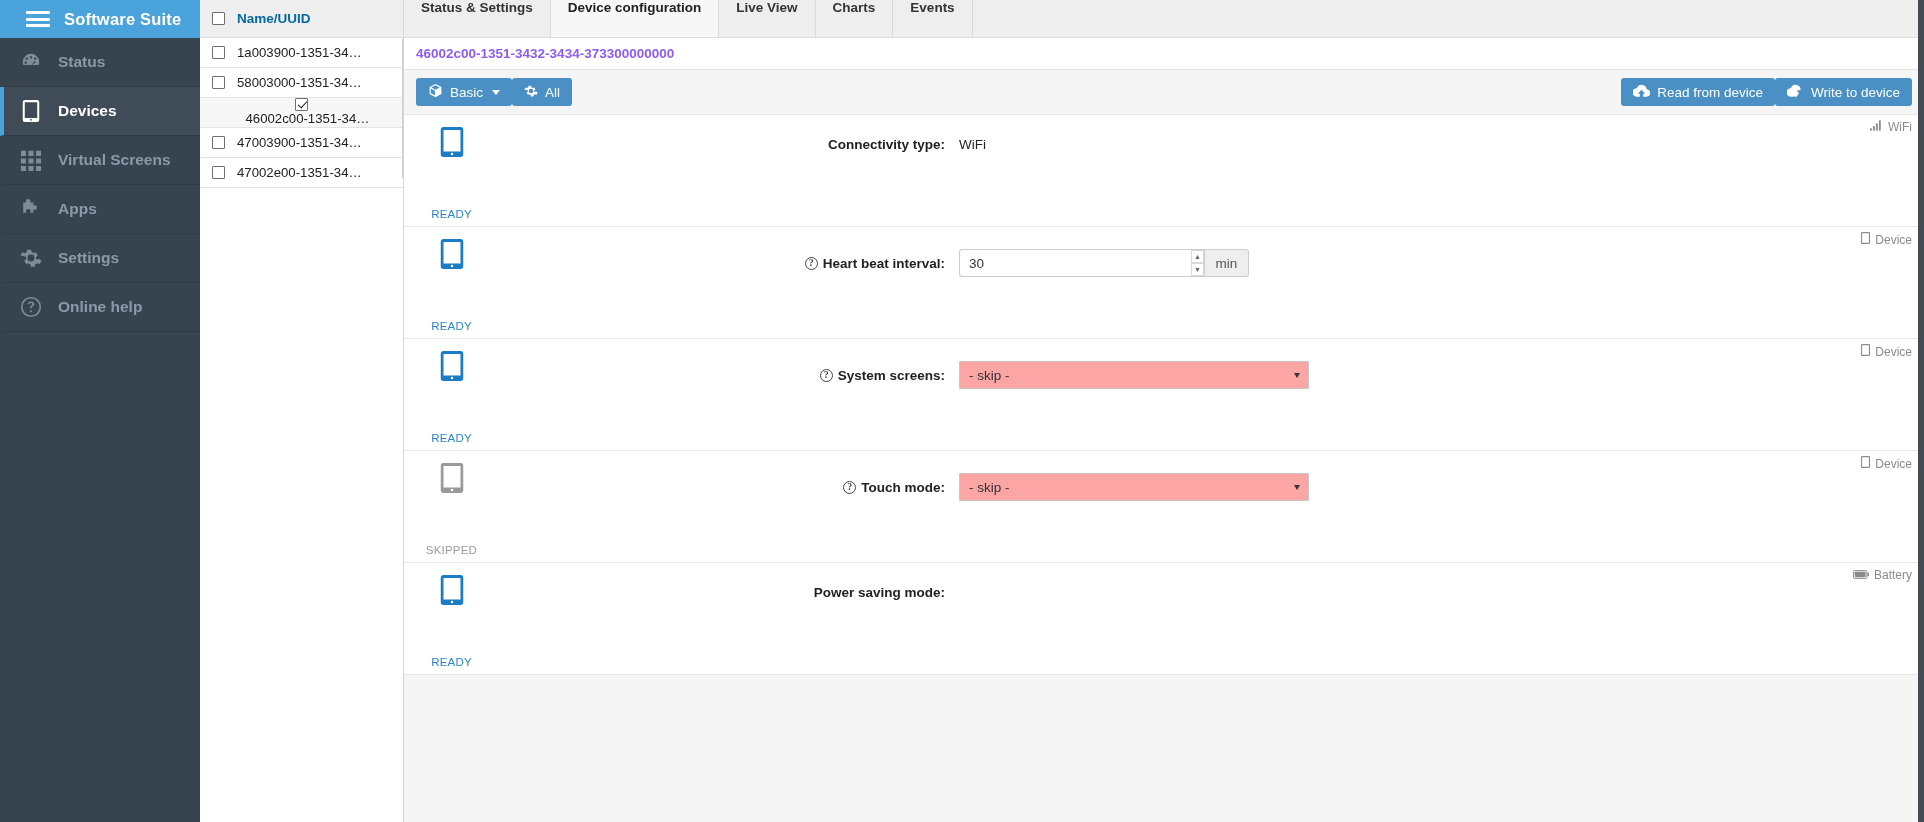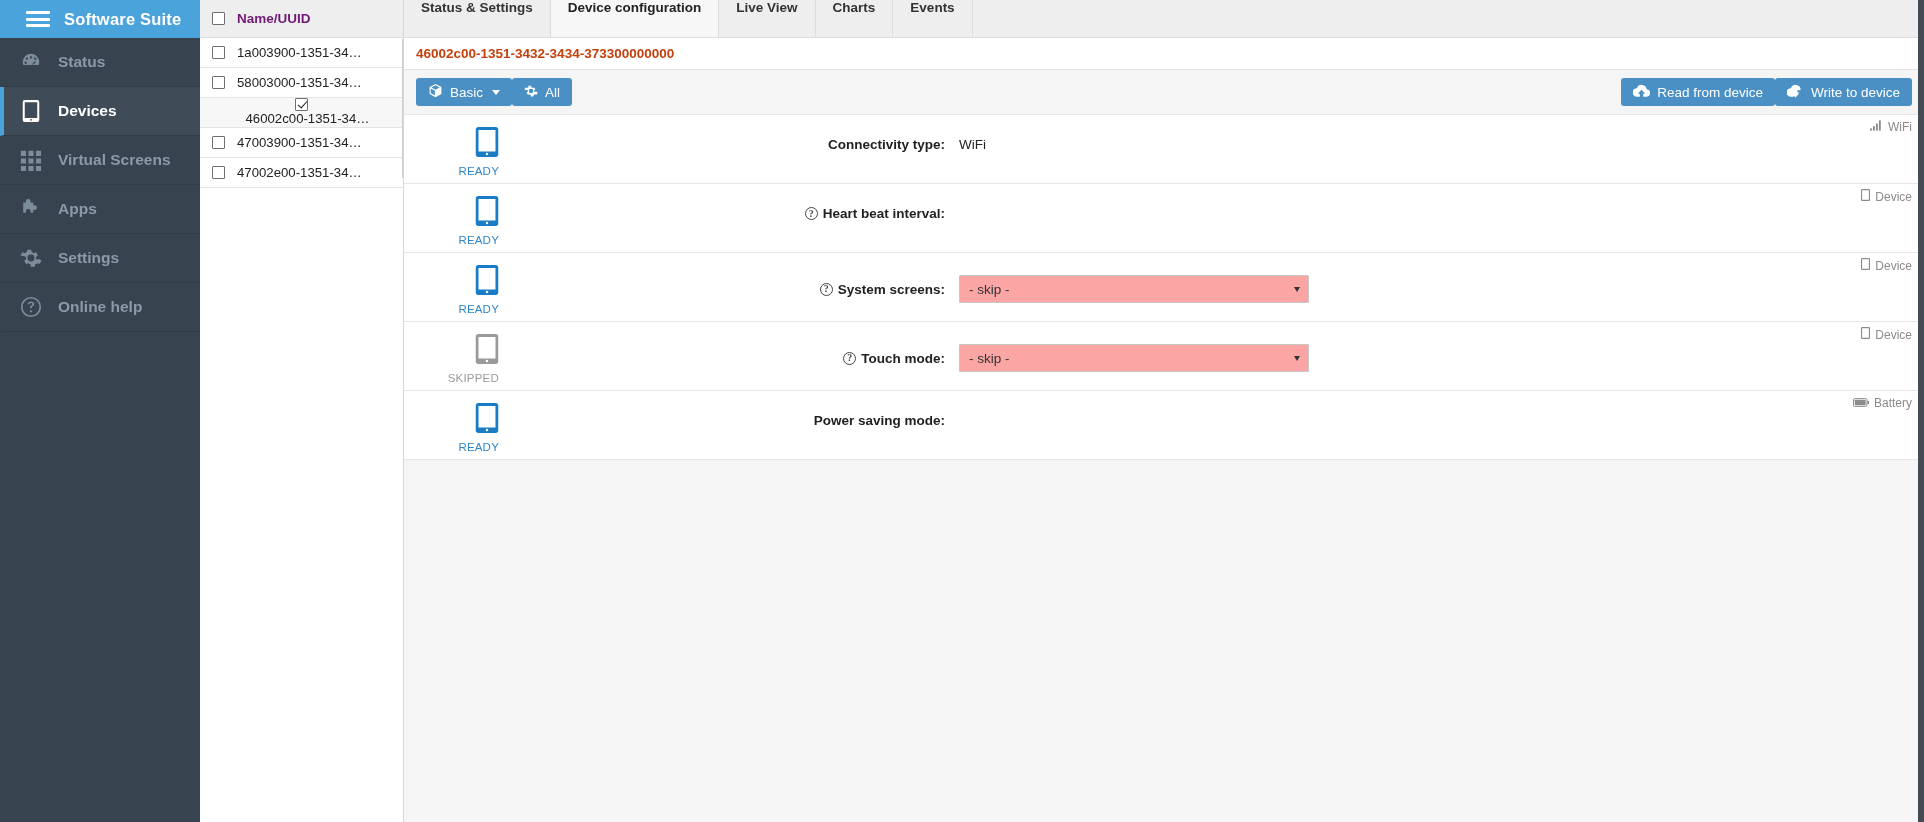--- a/index.html
+++ b/index.html
@@ -54,21 +54,21 @@
     width: 204px; flex: 0 0 204px;
     height: 822px; background: #ffffff;
     border-right: 1px solid #d6d6d6;
     display: flex; flex-direction: column;
     position: relative;
   }
   .devlist-head {
     height: 38px; background: #eeeeee;
     display: flex; align-items: center;
     padding: 0 0 0 12px;
-    font-size: 13.5px; font-weight: bold; color: #701a75;
+    font-size: 13.5px; font-weight: bold; color: #0369a1;
     border-bottom: 1px solid #dddddd;
   }
   .cb {
     width: 13px; height: 13px; flex: 0 0 13px;
     border: 1px solid #6f6f6f; background: #fff;
     margin-right: 12px; position: relative; border-radius: 1px;
   }
   .cb.checked::after {
     content: ""; position: absolute;
     left: 3.5px; top: 0px; width: 4px; height: 8px;
@@ -97,21 +97,21 @@
   .tab {
     display: flex; align-items: flex-start; padding: 0 17px;
     font-size: 13.5px; font-weight: bold; color: #333;
     border-right: 1px solid #dcdcdc; cursor: pointer;
   }
   .tab.active { background: #f7f7f7; color: #222; }
 
   .uuid-bar {
     height: 32px; background: #ffffff;
     display: flex; align-items: center; padding-left: 12px;
-    font-size: 13.5px; font-weight: bold; color: #c2410c;
+    font-size: 13.5px; font-weight: bold; color: #8b5cf6;
     border-bottom: 1px solid #e3e3e3; flex: 0 0 32px;
   }
 
   .toolbar {
     height: 45px; background: #f5f5f5; flex: 0 0 45px;
     display: flex; align-items: center; justify-content: space-between;
     padding: 0 12px 0 12px; border-bottom: 1px solid #e8e8e8;
   }
   .tb-left, .tb-right { display: flex; align-items: center; gap: 0; }
   .btn {
@@ -129,22 +129,23 @@
   }
 
   .formarea { flex: 1 1 auto; background: #f5f5f5; overflow: hidden; }
   .frow {
     background: #ffffff; border-bottom: 1px solid #e6e6e6;
     display: flex; align-items: flex-start; position: relative;
     min-height: 65px; padding: 9px 0 6px 0;
   }
   .dev-icon-cell {
     width: 95px; flex: 0 0 95px;
-    display: flex; flex-direction: column; align-items: flex-end;
+    display: flex; flex-direction: column; align-items: center;
     padding-top: 3px;
+    gap: 43px;
   }
   .dev-state {
     font-size: 11.5px; margin-top: 4px; letter-spacing: .2px;
   }
   .dev-state.ready { color: #2e86c8; }
   .dev-state.skipped { color: #9a9a9a; }
 
   .field-row {
     flex: 1 1 auto; display: flex; align-items: center;
     padding-top: 13px; min-width: 0;
@@ -409,20 +410,28 @@
                 <path d="M2.2 0h13.6A2.2 2.2 0 0 1 18 2.2v19.6A2.2 2.2 0 0 1 15.8 24H2.2A2.2 2.2 0 0 1 0 21.8V2.2A2.2 2.2 0 0 1 2.2 0zm0 2.4v17.2h13.6V2.4zM9 20.6a1 1 0 1 0 0 2 1 1 0 0 0 0-2z"></path>
               </svg>
           </span>
           <span class="dev-state ready">READY</span>
         </div>
         <div class="field-row">
           <div class="flabel">
             <span class="help">?</span>
             <span>Heart beat interval:</span>
           </div>
+          <div class="spin-group">
+            <div class="spin-input">30</div>
+            <div class="spin-btns">
+              <span>▲</span>
+              <span>▼</span>
+            </div>
+            <div class="addon">min</div>
+          </div>
         </div>
         <div class="badge">
           <span>
             <svg width="9" height="12" viewBox="0 0 18 24">
                 <path d="M2.2 0h13.6A2.2 2.2 0 0 1 18 2.2v19.6A2.2 2.2 0 0 1 15.8 24H2.2A2.2 2.2 0 0 1 0 21.8V2.2A2.2 2.2 0 0 1 2.2 0zm0 2.4v19.2h13.6V2.4z"></path>
               </svg>
           </span>
           <span>Device</span>
         </div>
       </div>

